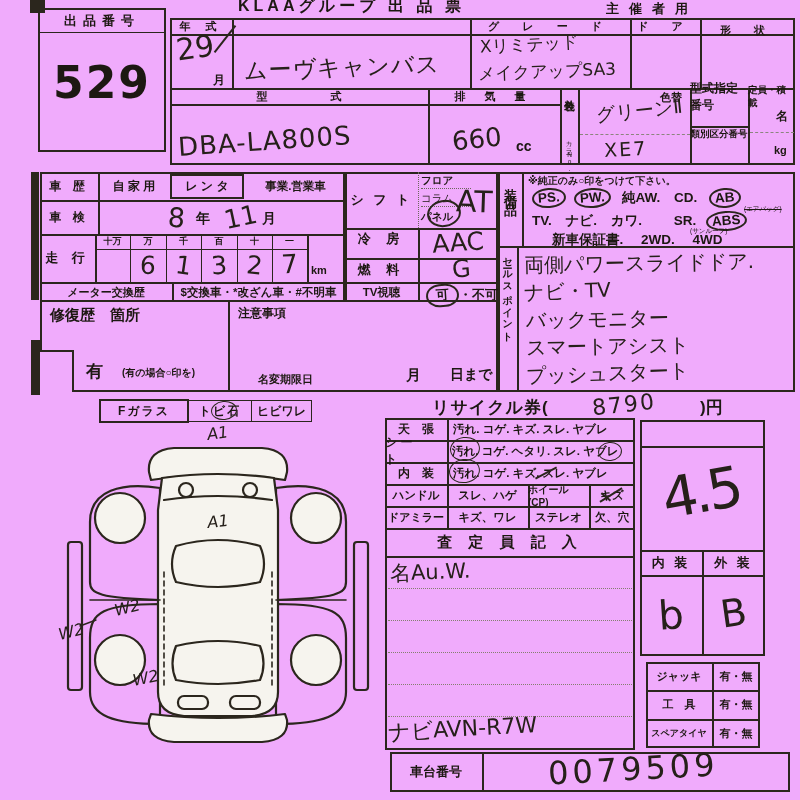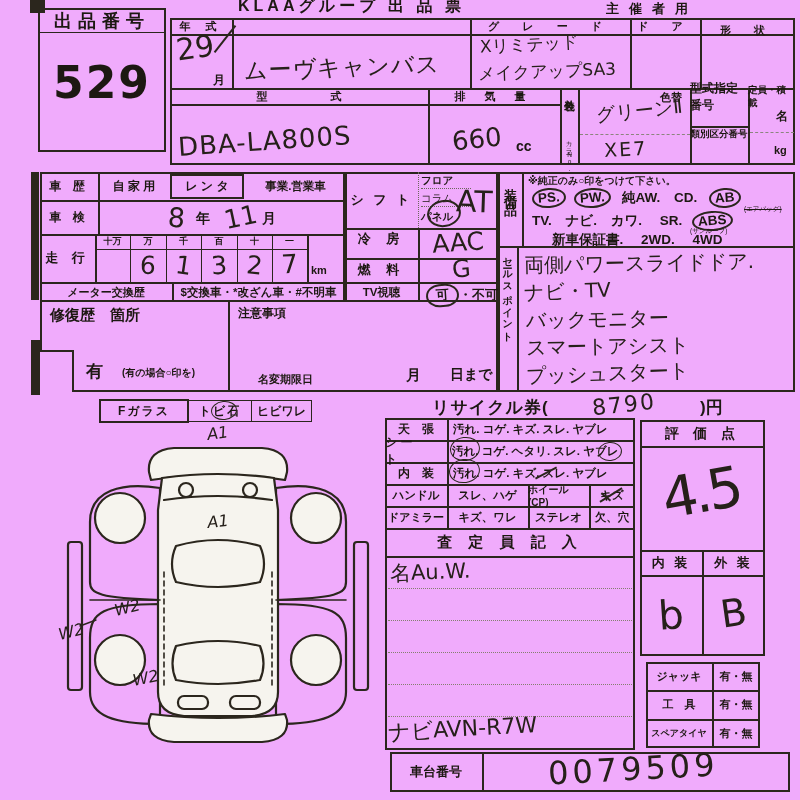--- a/index.html
+++ b/index.html
@@ -24,21 +24,21 @@
 <div id="sheet">
 
   <div class="ln" style="left:30px;top:0;width:15px;height:13px"></div>
   <div class="ln" style="left:31px;top:172px;width:8px;height:128px"></div>
   <div class="ln" style="left:31px;top:340px;width:9px;height:55px"></div>
 
   <div class="ab b" style="left:238px;top:-4px;font-size:16px;letter-spacing:4px">KLAAグループ 出 品 票</div>
   <div class="ab b" style="left:606px;top:0;font-size:13px;letter-spacing:10px">主催者用</div>
 
   <div class="box" style="left:38px;top:8px;width:128px;height:144px;border-width:2.5px">
-    <div class="ab b ctr" style="left:0;top:0;width:100%;height:23px;font-size:18px;letter-spacing:6px;border-bottom:1.5px solid #2b261d">出品番号</div>
+    <div class="ab b ctr" style="left:0;top:0;width:100%;height:23px;font-size:13px;letter-spacing:6px;border-bottom:1.5px solid #2b261d">出品番号</div>
     <div class="ab ctr" style="left:0;top:32px;width:100%;height:80px;font-size:44px;font-weight:bold;letter-spacing:2px;font-family:'DejaVu Sans',sans-serif">529</div>
   </div>
 
   <div class="box" style="left:170px;top:18px;width:625px;height:72px"></div>
   <div class="ln" style="left:170px;top:34px;width:625px;height:1.5px"></div>
   <div class="ln" style="left:232px;top:18px;width:2px;height:72px"></div>
   <div class="ln" style="left:470px;top:18px;width:2px;height:72px"></div>
   <div class="ln" style="left:630px;top:18px;width:2px;height:72px"></div>
   <div class="ln" style="left:700px;top:18px;width:2px;height:72px"></div>
   <div class="ab b ctr" style="left:170px;top:19px;width:62px;height:15px;font-size:11px;letter-spacing:6px">年 式</div>
@@ -148,21 +148,21 @@
     <span class="circ" style="margin-left:4px">PW.</span>
     <span style="margin-left:8px">純AW.</span>
     <span style="margin-left:10px">CD.</span>
     <span class="circ" style="margin-left:8px">AB</span>
   </div>
   <div class="ab" style="left:744px;top:205px;font-size:6.5px;text-decoration:line-through">(エアバッグ)</div>
   <div class="ab b" style="left:532px;top:211px;font-size:13.5px">
     <span>TV.</span>
     <span style="margin-left:10px">ナビ.</span>
     <span style="margin-left:10px">カワ.</span>
-    <span style="margin-left:14px">SR.</span>
+    <span style="margin-left:28px">SR.</span>
     <span class="circ" style="margin-left:6px">ABS</span>
   </div>
   <div class="ab" style="left:690px;top:227px;font-size:6.5px">(サンルーフ)</div>
   <div class="ab b" style="left:552px;top:231px;font-size:13.5px">
     <span>新車保証書.</span>
     <span style="margin-left:14px">2WD.</span>
     <span style="margin-left:14px">4WD</span>
   </div>
 
   <div class="box" style="left:498px;top:246px;width:297px;height:146px"></div>
@@ -290,21 +290,20 @@
   <div class="dots" style="left:388px;top:588px;width:244px"></div>
   <div class="dots" style="left:388px;top:620px;width:244px"></div>
   <div class="dots" style="left:388px;top:652px;width:244px"></div>
   <div class="dots" style="left:388px;top:684px;width:244px"></div>
   <div class="dots" style="left:388px;top:716px;width:244px"></div>
   <div class="ab hw" style="left:390px;top:558px;font-size:21px;transform:rotate(-2deg)">名Au.W.</div>
   <div class="ab hw" style="left:388px;top:714px;font-size:22px;transform:rotate(-3deg)">ナビAVN-R7W</div>
 
   <div class="box" style="left:640px;top:420px;width:125px;height:236px"></div>
   <div class="ln" style="left:640px;top:446px;width:125px;height:1.5px"></div>
-  <div class="ab b ctr" style="left:640px;top:421px;width:125px;height:25px;font-size:14px;letter-spacing:5px">評 価 点</div>
   <div class="ab hw" style="left:662px;top:460px;font-size:56px;transform:rotate(-10deg);letter-spacing:-4px">4.5</div>
   <div class="ln" style="left:640px;top:550px;width:125px;height:1.5px"></div>
   <div class="ln" style="left:640px;top:575px;width:125px;height:1.5px"></div>
   <div class="ln" style="left:702px;top:550px;width:1.5px;height:104px"></div>
   <div class="ab b ctr" style="left:640px;top:550px;width:62px;height:25px;font-size:13px;letter-spacing:3px">内 装</div>
   <div class="ab b ctr" style="left:702px;top:550px;width:63px;height:25px;font-size:13px;letter-spacing:3px">外 装</div>
   <div class="ab hw ctr" style="left:640px;top:578px;width:62px;height:74px;font-size:40px;transform:rotate(-4deg)">b</div>
   <div class="ab hw ctr" style="left:702px;top:576px;width:63px;height:74px;font-size:38px;transform:rotate(-8deg)">B</div>
 
   <div class="box" style="left:646px;top:662px;width:114px;height:86px"></div>

